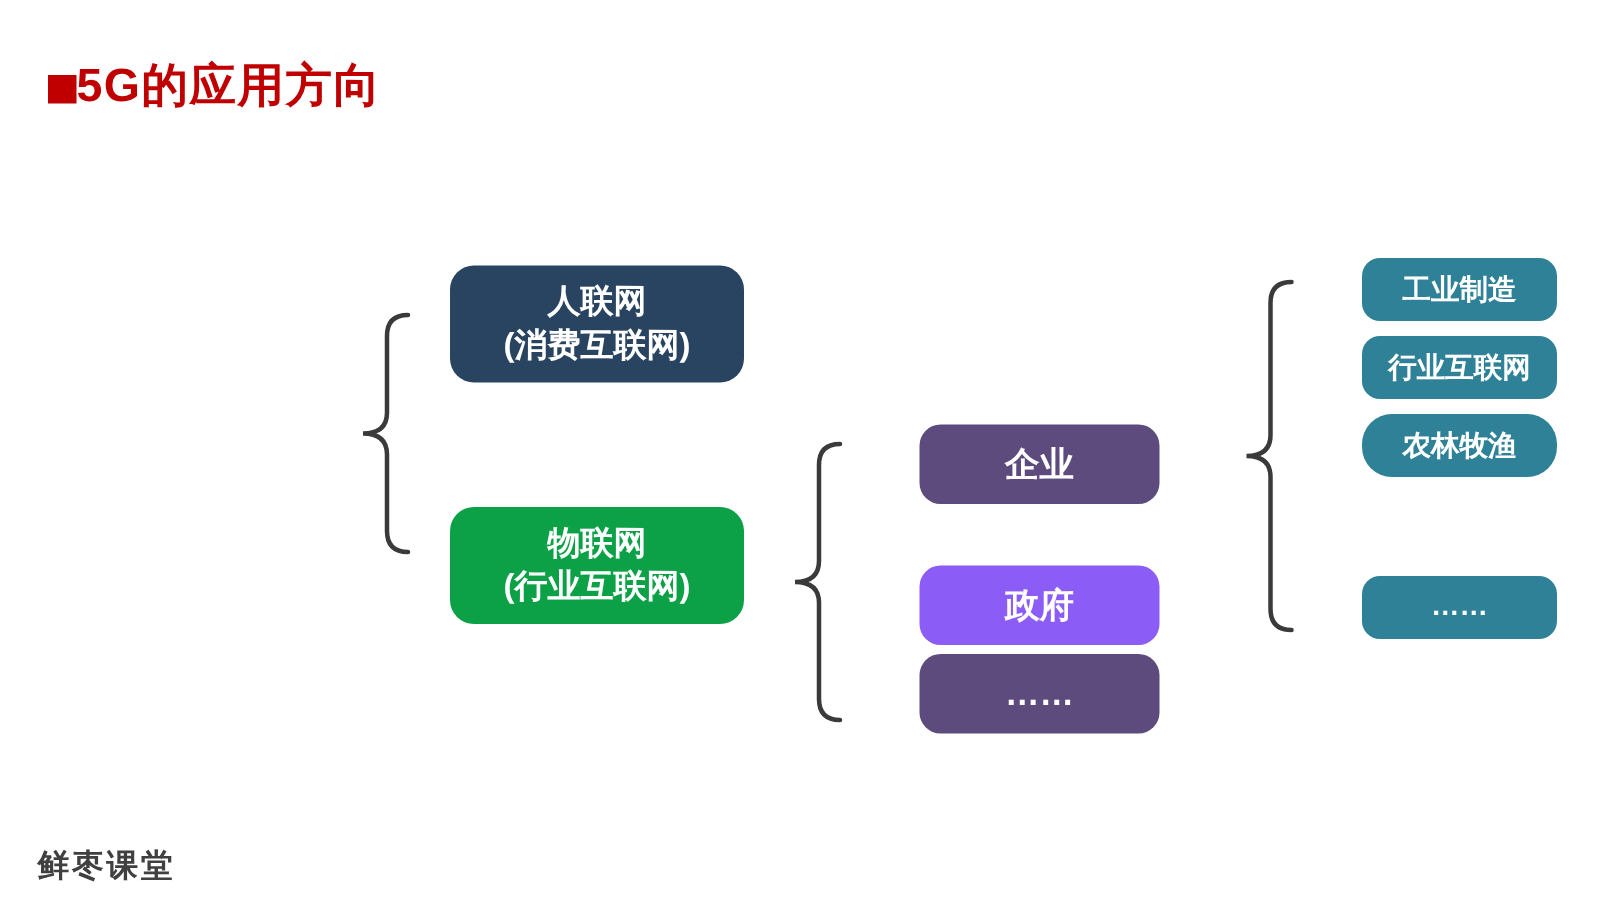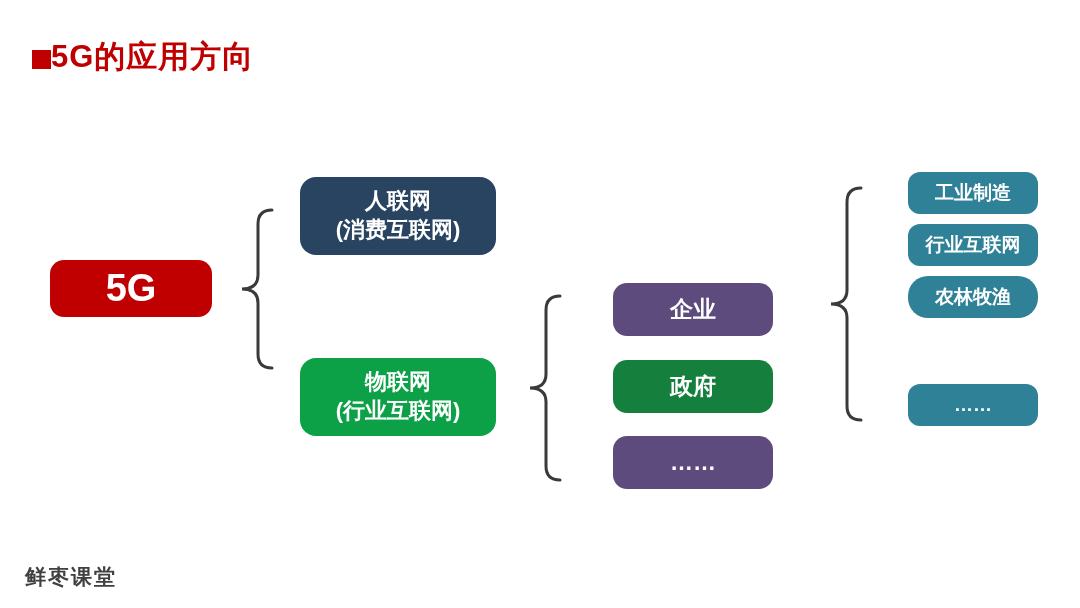--- a/index.html
+++ b/index.html
@@ -11,59 +11,58 @@
   .title-row{position:absolute;left:32px;top:36px;display:flex;align-items:center;}
   .title-bullet{width:19px;height:19px;background:#C00000;margin-top:4px;}
   .page-title{font-size:31px;font-weight:bold;color:#C00000;letter-spacing:1px;margin:0;}
   
   .node{
     position:absolute;display:flex;flex-direction:column;align-items:center;justify-content:center;
     color:#ffffff;font-weight:bold;text-align:center;box-sizing:border-box;
   }
   .node-root{left:50px;top:260px;width:162px;height:57px;border-radius:14px;font-size:38px;}
   .node-l1{left:300px;top:177px;width:196px;height:78px;border-radius:16px;font-size:22px;line-height:1.3;}
-  .node-l1b{top:338px;margin-top:20px;}
+  .node-l1b{top:338px;}
   .node-l2{left:613px;width:160px;height:53px;border-radius:14px;font-size:23px;}
   .node-l3{left:908px;width:130px;height:42px;border-radius:12px;font-size:19px;}
   
   .brace{position:absolute;}
   
   .watermark{position:absolute;left:25px;top:563px;font-size:21px;font-weight:bold;letter-spacing:2px;}
 </style>
 </head>
 <body>
 
 <div class="slide">
 
   <div class="title-row">
     <span class="title-bullet"></span>
     <h1 class="page-title">5G的应用方向</h1>
   </div>
 
-  <div class="node node-root" style="background-color: rgb(192, 0, 0);">5G</div>
 
   <svg class="brace" style="left:238px;top:208px" width="38" height="162" viewBox="0 0 38 162">
     <path d="M34 2 Q20 2 20 16 L20 67 Q20 81 4 81 Q20 81 20 95 L20 146 Q20 160 34 160" fill="none" stroke="#3A3A3A" stroke-width="3" stroke-linecap="round"></path>
   </svg>
 
   <div class="node node-l1" style="background-color: rgb(41, 68, 96);">
     <div>人联网</div>
     <div>(消费互联网)</div>
   </div>
   <div class="node node-l1 node-l1b" style="background-color: rgb(12, 161, 71);">
     <div>物联网</div>
     <div>(行业互联网)</div>
   </div>
 
   <svg class="brace" style="left:526px;top:294px" width="38" height="188" viewBox="0 0 38 188">
     <path d="M34 2 Q20 2 20 16 L20 80 Q20 94 4 94 Q20 94 20 108 L20 172 Q20 186 34 186" fill="none" stroke="#3A3A3A" stroke-width="3" stroke-linecap="round"></path>
   </svg>
 
   <div class="node node-l2" style="top: 283px; background-color: rgb(93, 75, 125);">企业</div>
-  <div class="node node-l2" style="top: 360px; background-color: #15803d;">政府</div>
+  <div class="node node-l2" style="top: 377px; background-color: #8b5cf6;">政府</div>
   <div class="node node-l2" style="top: 436px; background-color: rgb(93, 75, 125);">……</div>
 
   <svg class="brace" style="left:827px;top:186px" width="38" height="236" viewBox="0 0 38 236">
     <path d="M34 2 Q20 2 20 16 L20 104 Q20 118 4 118 Q20 118 20 132 L20 220 Q20 234 34 234" fill="none" stroke="#3A3A3A" stroke-width="3" stroke-linecap="round"></path>
   </svg>
 
   <div class="node node-l3" style="top: 172px; background-color: rgb(46, 129, 150);">工业制造</div>
   <div class="node node-l3" style="top: 224px; background-color: rgb(46, 129, 150);">行业互联网</div>
   <div class="node node-l3" style="top: 276px; background-color: rgb(46, 129, 150); border-radius: 20px;">农林牧渔</div>
   <div class="node node-l3" style="top: 384px; background-color: rgb(46, 129, 150);">……</div>

